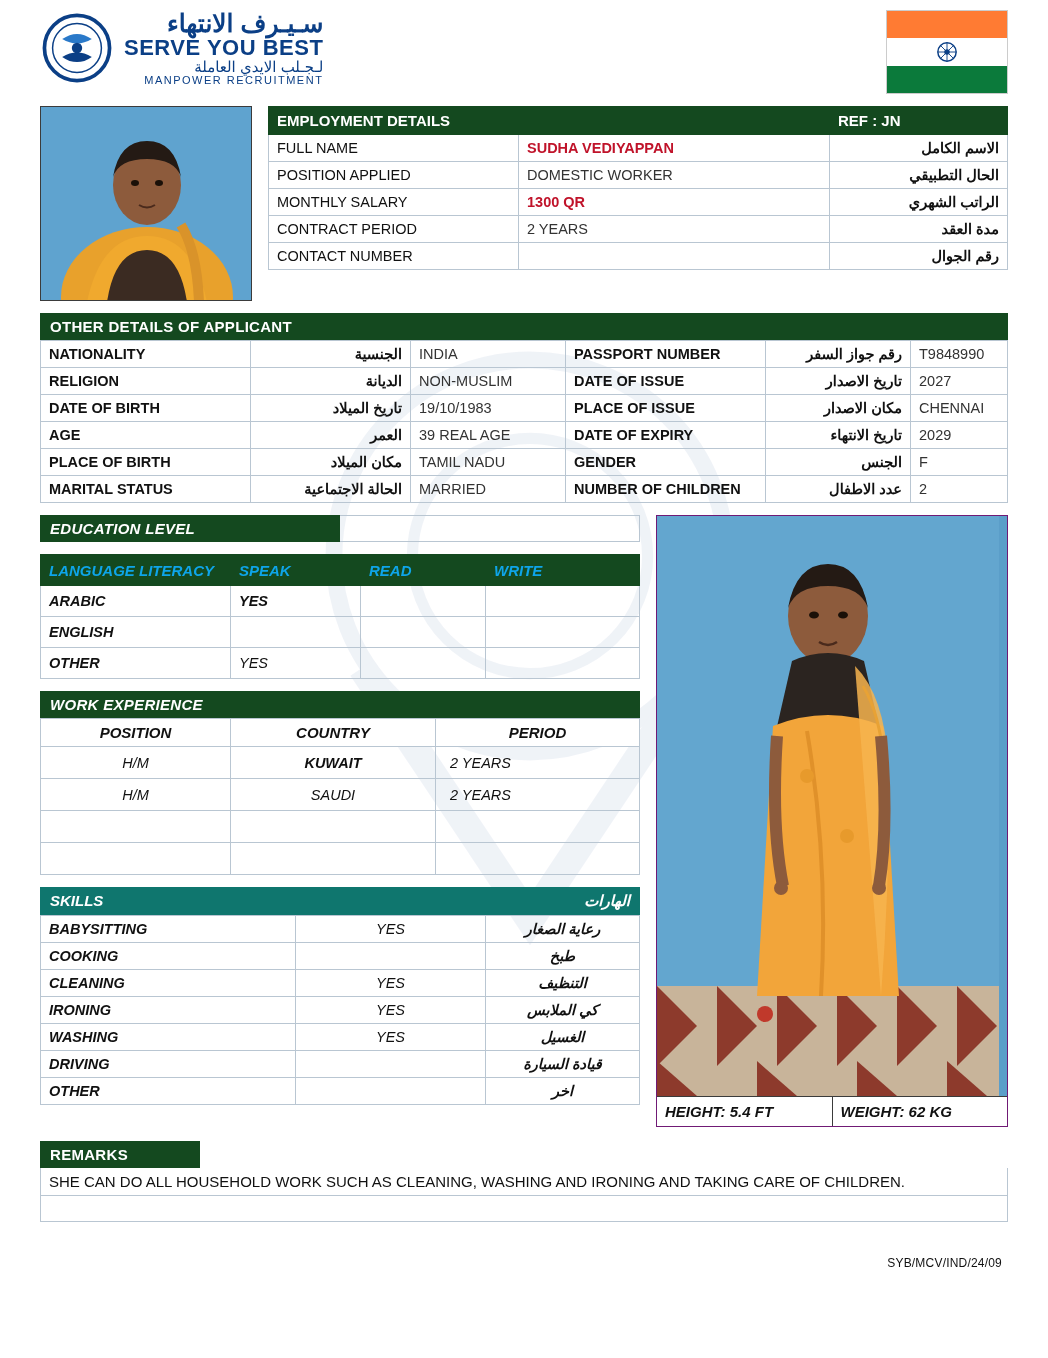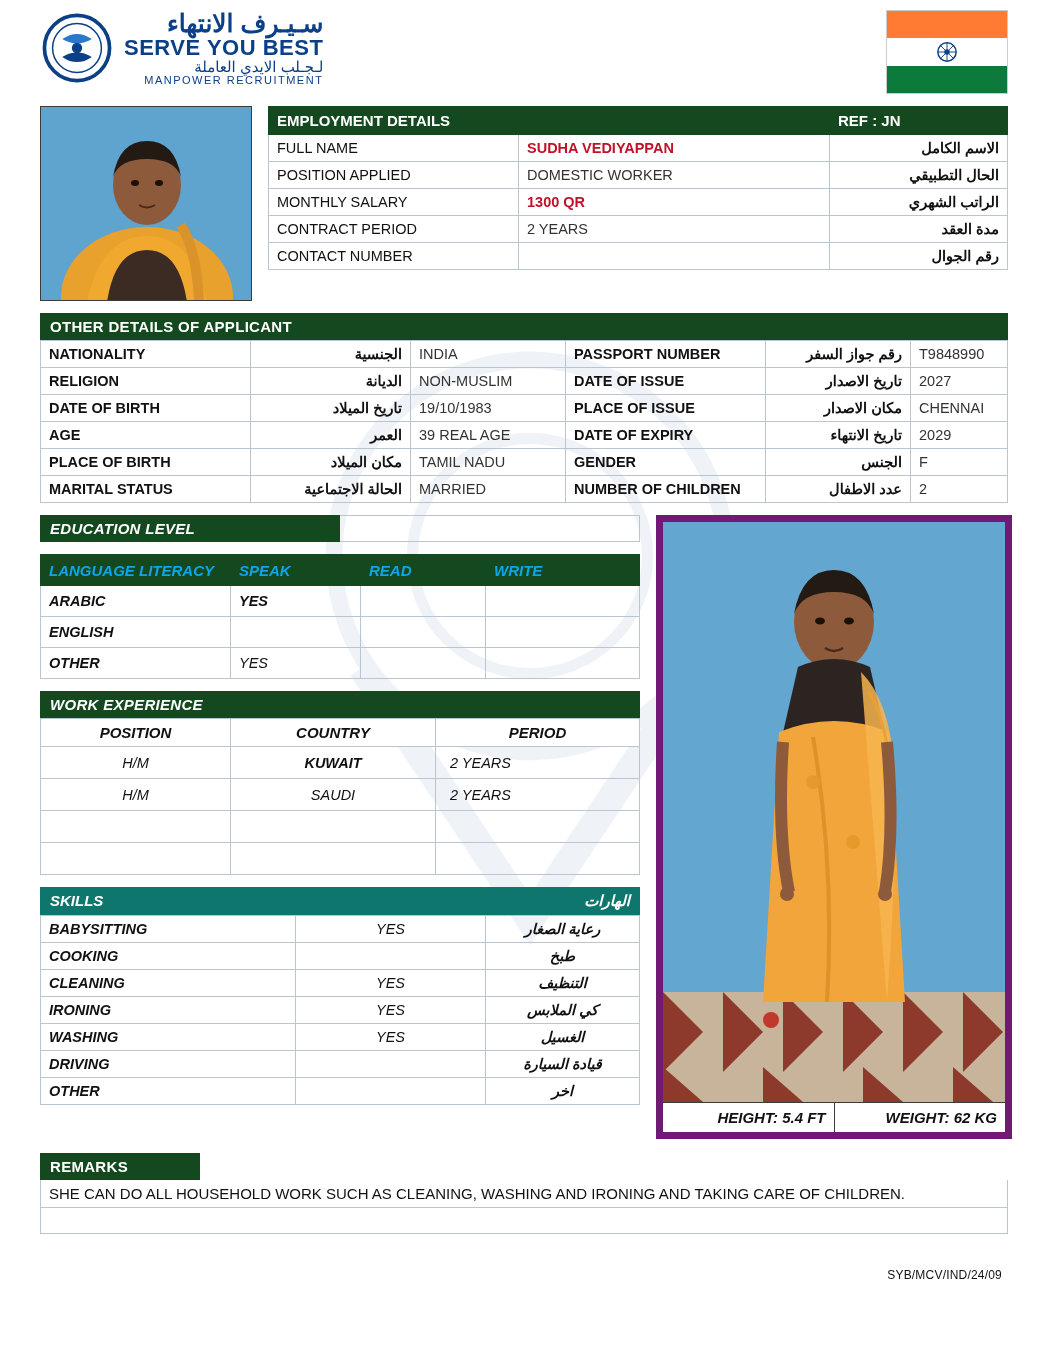--- a/index.html
+++ b/index.html
@@ -66,21 +66,21 @@
   .od table td.lbl{ width:210px; }
   .od table td.ar{ width:160px; }
   .od table td.val{ width:155px; }
   .od table td.lbl2{ width:200px; font-weight:bold; }
   .od table td.ar2{ width:145px; }
   .od table td.val2{ width:auto; }
 
   
   .mid{ display:flex; gap:16px; margin-top:12px; align-items:flex-start;font-style:italic; }
   .left-col{ width:600px; }
-  .right-col{ width:400px; border:7px solid #701a75;text-align:right; }
+  .right-col{ width:400px; border:1px solid #701a75; }
   .right-photo{ height:580px; overflow:hidden; position:relative; background:#5b9ec9; }
   .hw{ display:flex; border-top:1px solid #3b3b3b; }
   .hw div{ flex:1; padding:6px 8px; font-size:15px; font-weight:bold; }
   .hw div:first-child{ border-right:1px solid #3b3b3b; }
 
   .edu-row{ display:flex; }
   .edu-row .band{ width:300px; }
   .edu-row .blank{ flex:1; border:1px solid #b9c6d2; border-left:none; }
 
   .lang table th{ background:#14491f; color:#0ea5e9; text-align:left; font-size:15px; border-color:#14491f; }

